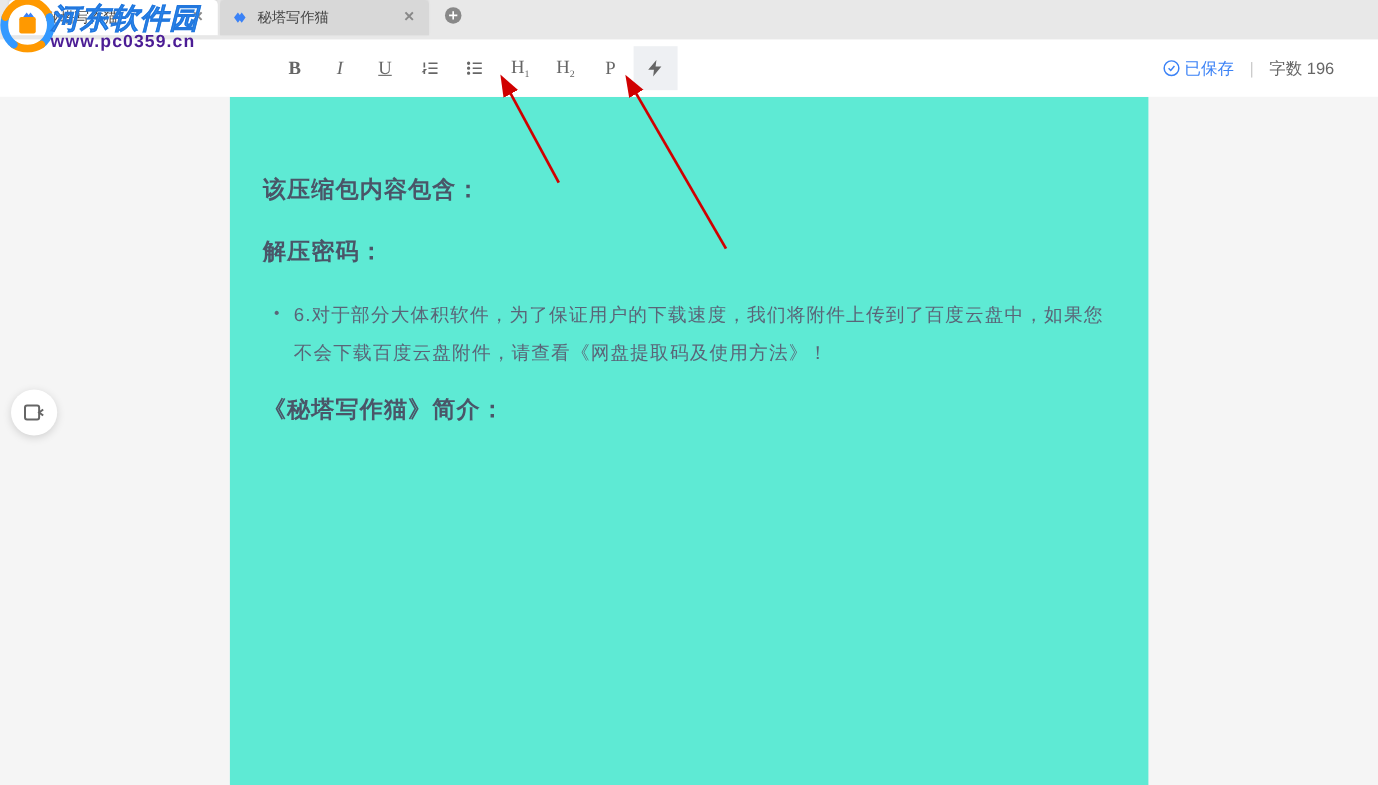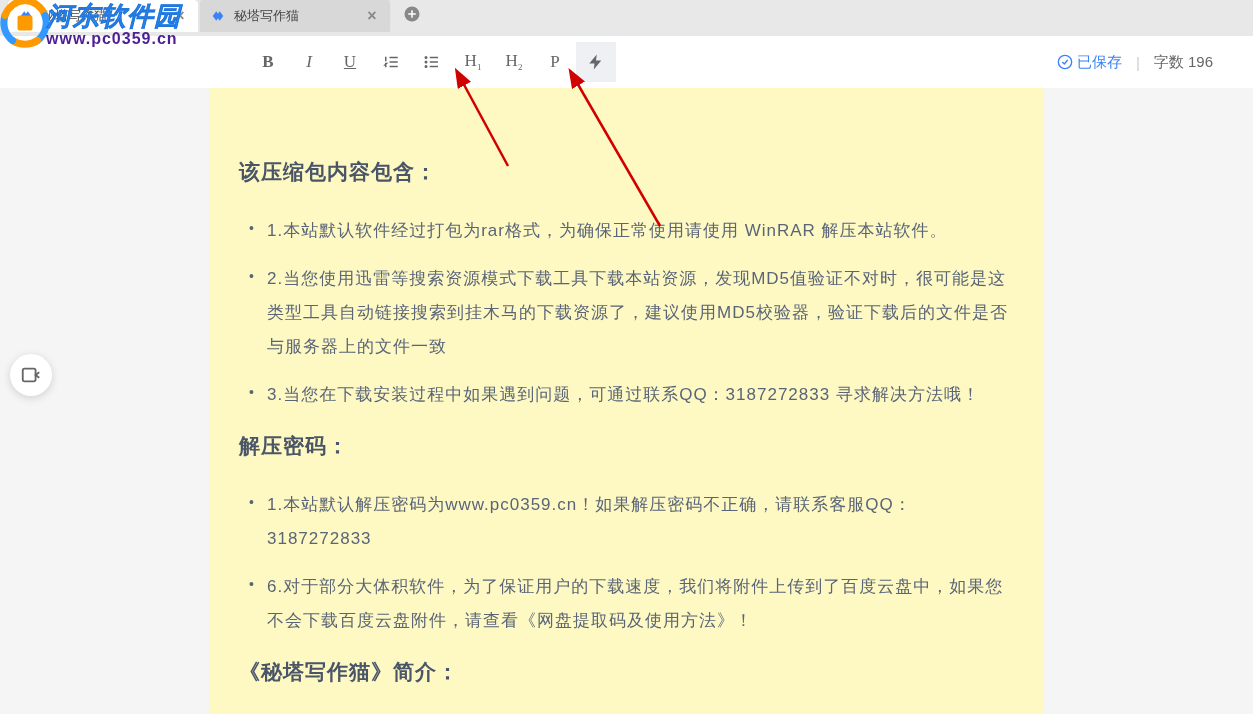--- a/index.html
+++ b/index.html
@@ -36,21 +36,21 @@
     .tb-btn svg { width: 20px; height: 18px; }
     .tb-text { font-size: 17px; font-family: Georgia, serif; color: #666; font-weight: 500; }
     .tb-sub { font-size: 9px; vertical-align: sub; }
     
     .toolbar-right { margin-left: auto; display: flex; align-items: center; gap: 14px; font-size: 15px; color: #666; }
     .saved-status { display: flex; align-items: center; gap: 4px; color: #3b82f6; }
     .saved-status svg { width: 16px; height: 16px; }
     .divider { color: #ccc; }
     
     .editor-wrapper { position: absolute; top: 52px; left: 0; right: 0; bottom: 0; display: flex; justify-content: center; overflow-y: auto; }
-    .editor-page { width: 835px; background: #fef9c3; margin-top: 0; padding: 70px 0 40px 0; min-height: 100%; }
+    .editor-page { width: 835px; background: #5eead4; margin-top: 0; padding: 70px 0 40px 0; min-height: 100%; }
     .editor-content { padding: 0 30px; }
     
     .heading { font-size: 21px; font-weight: bold; color: #4a5568; margin: 20px 0 28px 0; letter-spacing: 1px; }
     .heading:first-child { margin-top: 0; }
     
     .list { list-style: none; margin: 0 0 20px 0; }
     .list li { position: relative; padding-left: 28px; font-size: 17px; color: #5a6578; line-height: 2.0; margin-bottom: 14px; letter-spacing: 1px; }
     .list li::before { content: "•"; position: absolute; left: 10px; top: 0; color: #5a6578; font-size: 14px; }
     
     .sidebar-handle { position: absolute; left: 10px; top: 50%; transform: translateY(-50%); width: 42px; height: 42px; background: #fff; border-radius: 50%; box-shadow: 0 2px 8px rgba(0,0,0,0.15); display: flex; align-items: center; justify-content: center; cursor: pointer; z-index: 20; color: #666; }
@@ -165,28 +165,22 @@
       </div>
       <span class="divider">|</span>
       <span>字数 196</span>
     </div>
   </div>
 
   <div class="editor-wrapper">
     <div class="editor-page">
       <div class="editor-content">
         <div class="heading">该压缩包内容包含：</div>
-        <ul class="list">
-          <li>1.本站默认软件经过打包为rar格式，为确保正常使用请使用 WinRAR 解压本站软件。</li>
-          <li>2.当您使用迅雷等搜索资源模式下载工具下载本站资源，发现MD5值验证不对时，很可能是这类型工具自动链接搜索到挂木马的下载资源了，建议使用MD5校验器，验证下载后的文件是否与服务器上的文件一致</li>
-          <li>3.当您在下载安装过程中如果遇到问题，可通过联系QQ：3187272833 寻求解决方法哦！</li>
-        </ul>
         <div class="heading">解压密码：</div>
         <ul class="list">
-          <li>1.本站默认解压密码为www.pc0359.cn！如果解压密码不正确，请联系客服QQ：3187272833</li>
           <li>6.对于部分大体积软件，为了保证用户的下载速度，我们将附件上传到了百度云盘中，如果您不会下载百度云盘附件，请查看《网盘提取码及使用方法》！</li>
         </ul>
         <div class="heading">《秘塔写作猫》简介：</div>
       </div>
     </div>
   </div>
 
   <div class="sidebar-handle">
     <svg viewBox="0 0 24 24" fill="none" stroke="currentColor" stroke-width="2">
       <rect x="3" y="5" width="14" height="14" rx="2"></rect>

